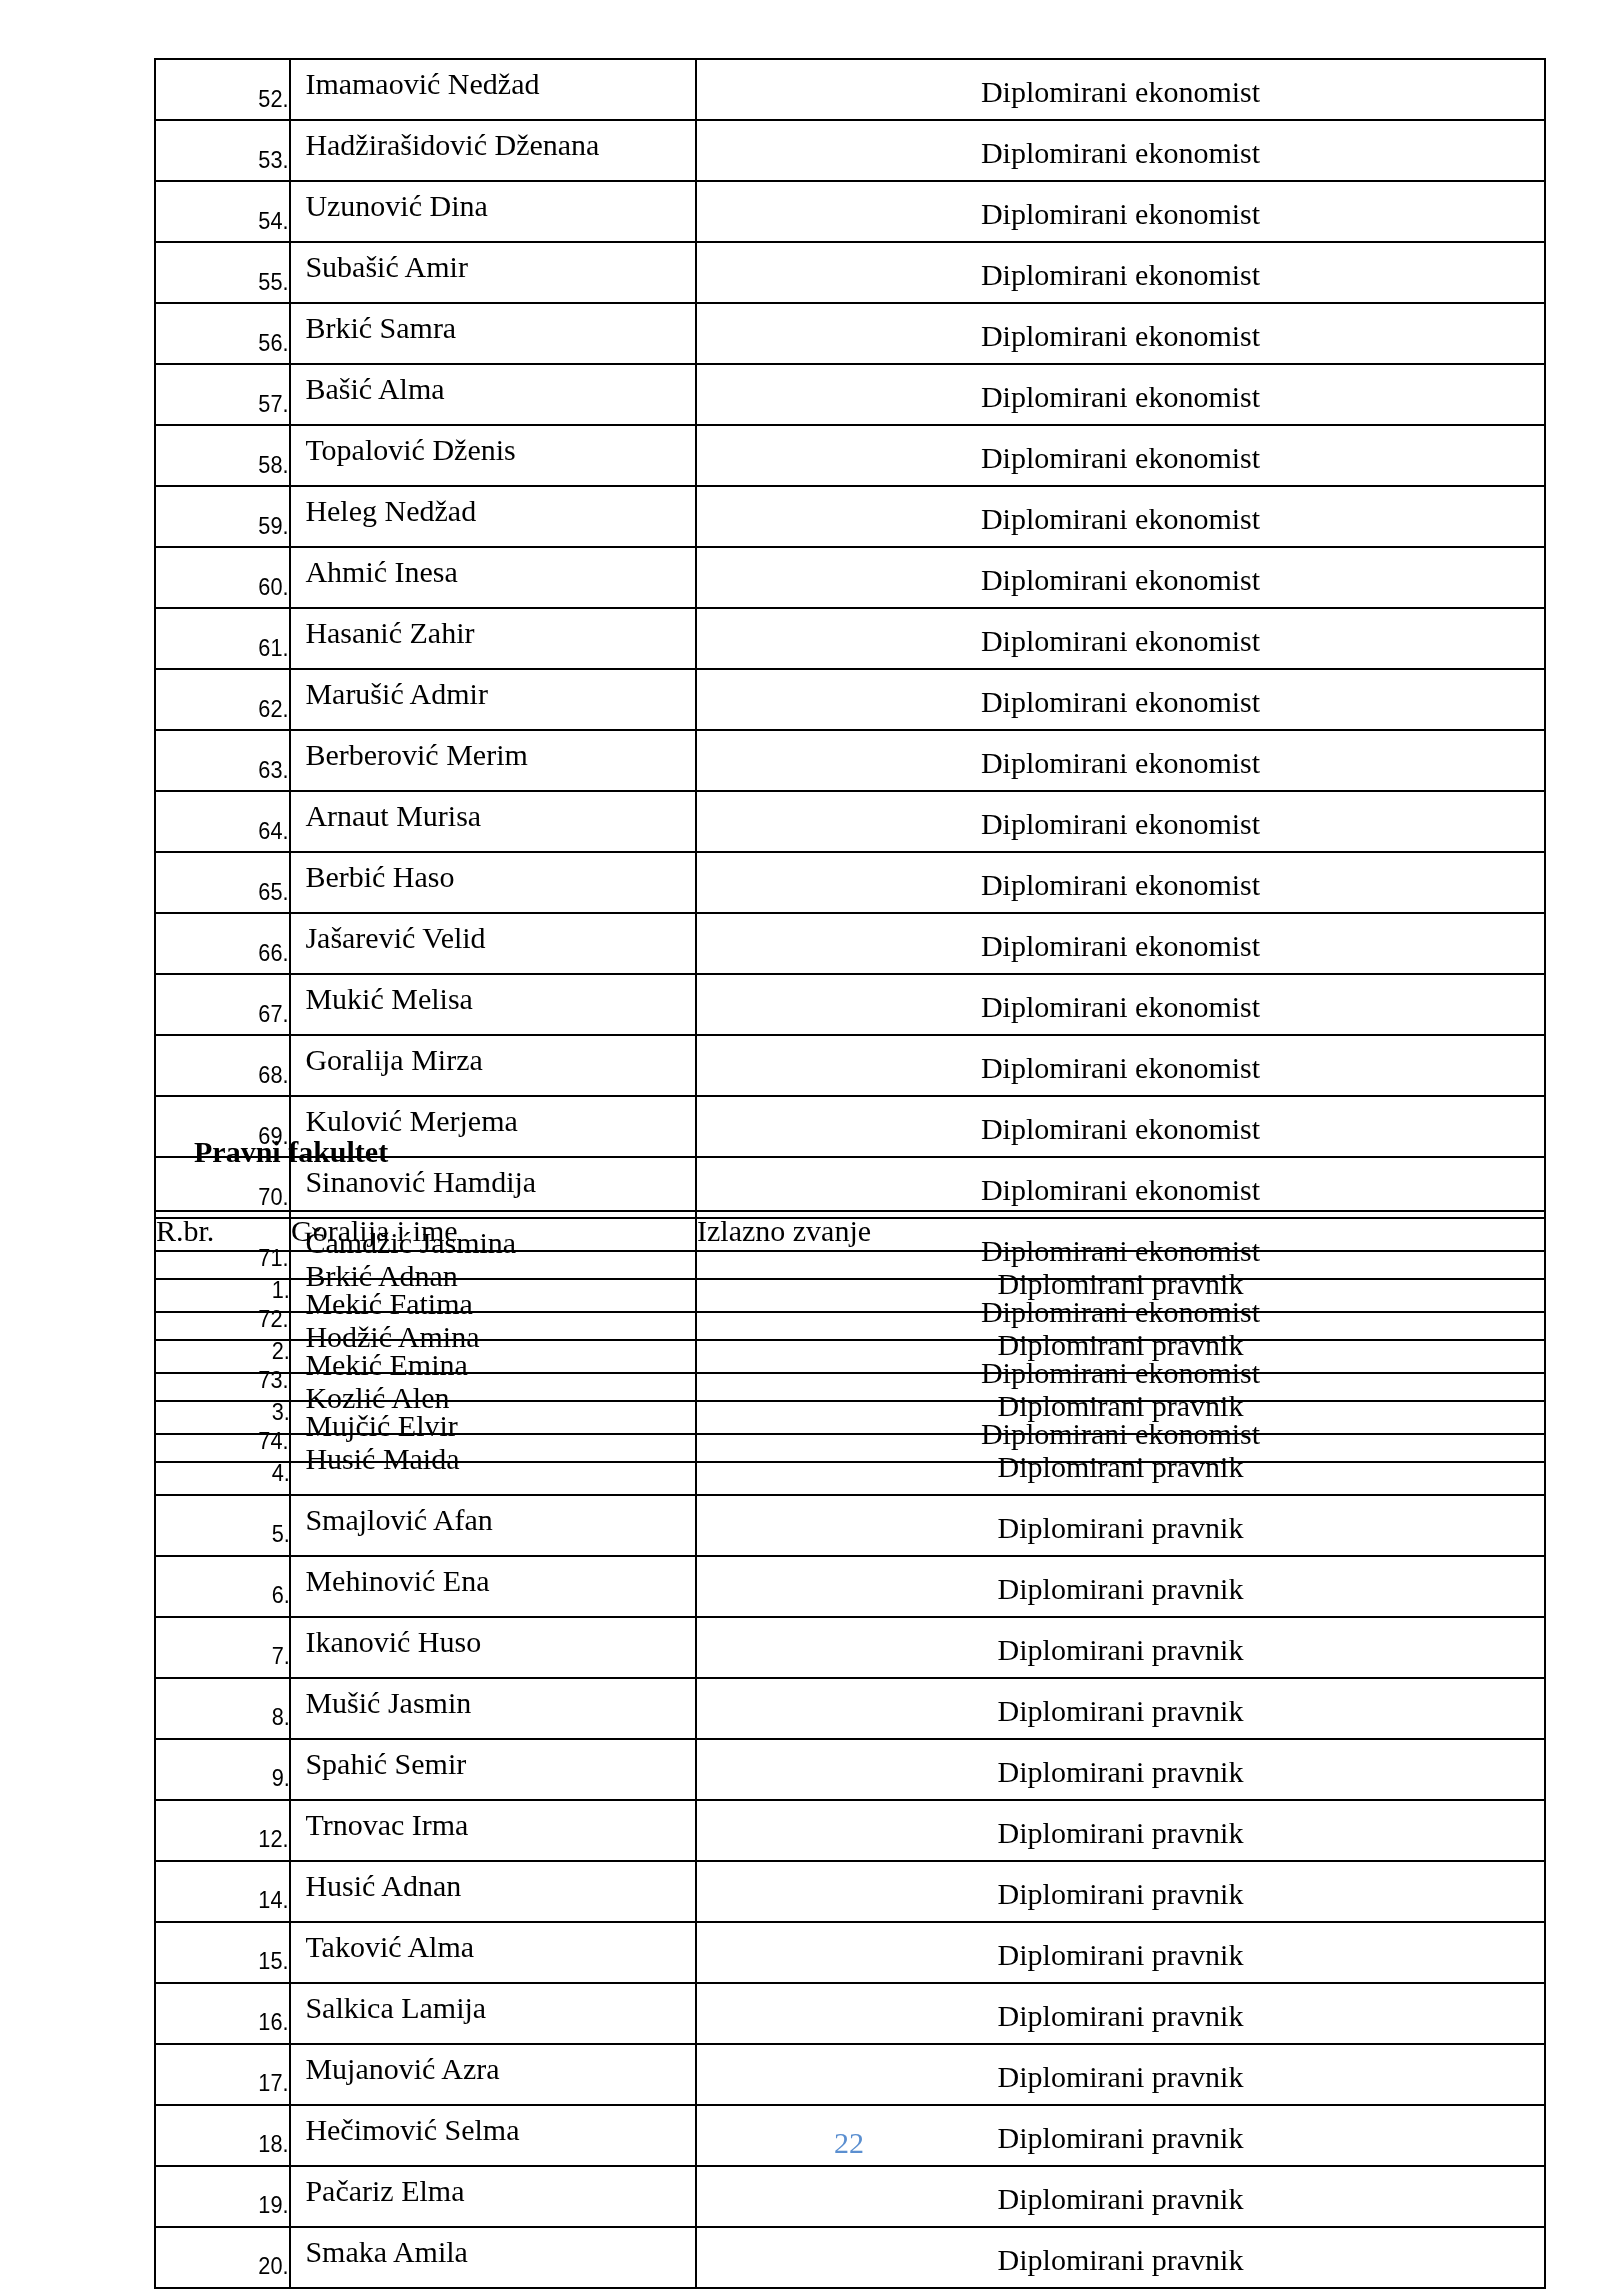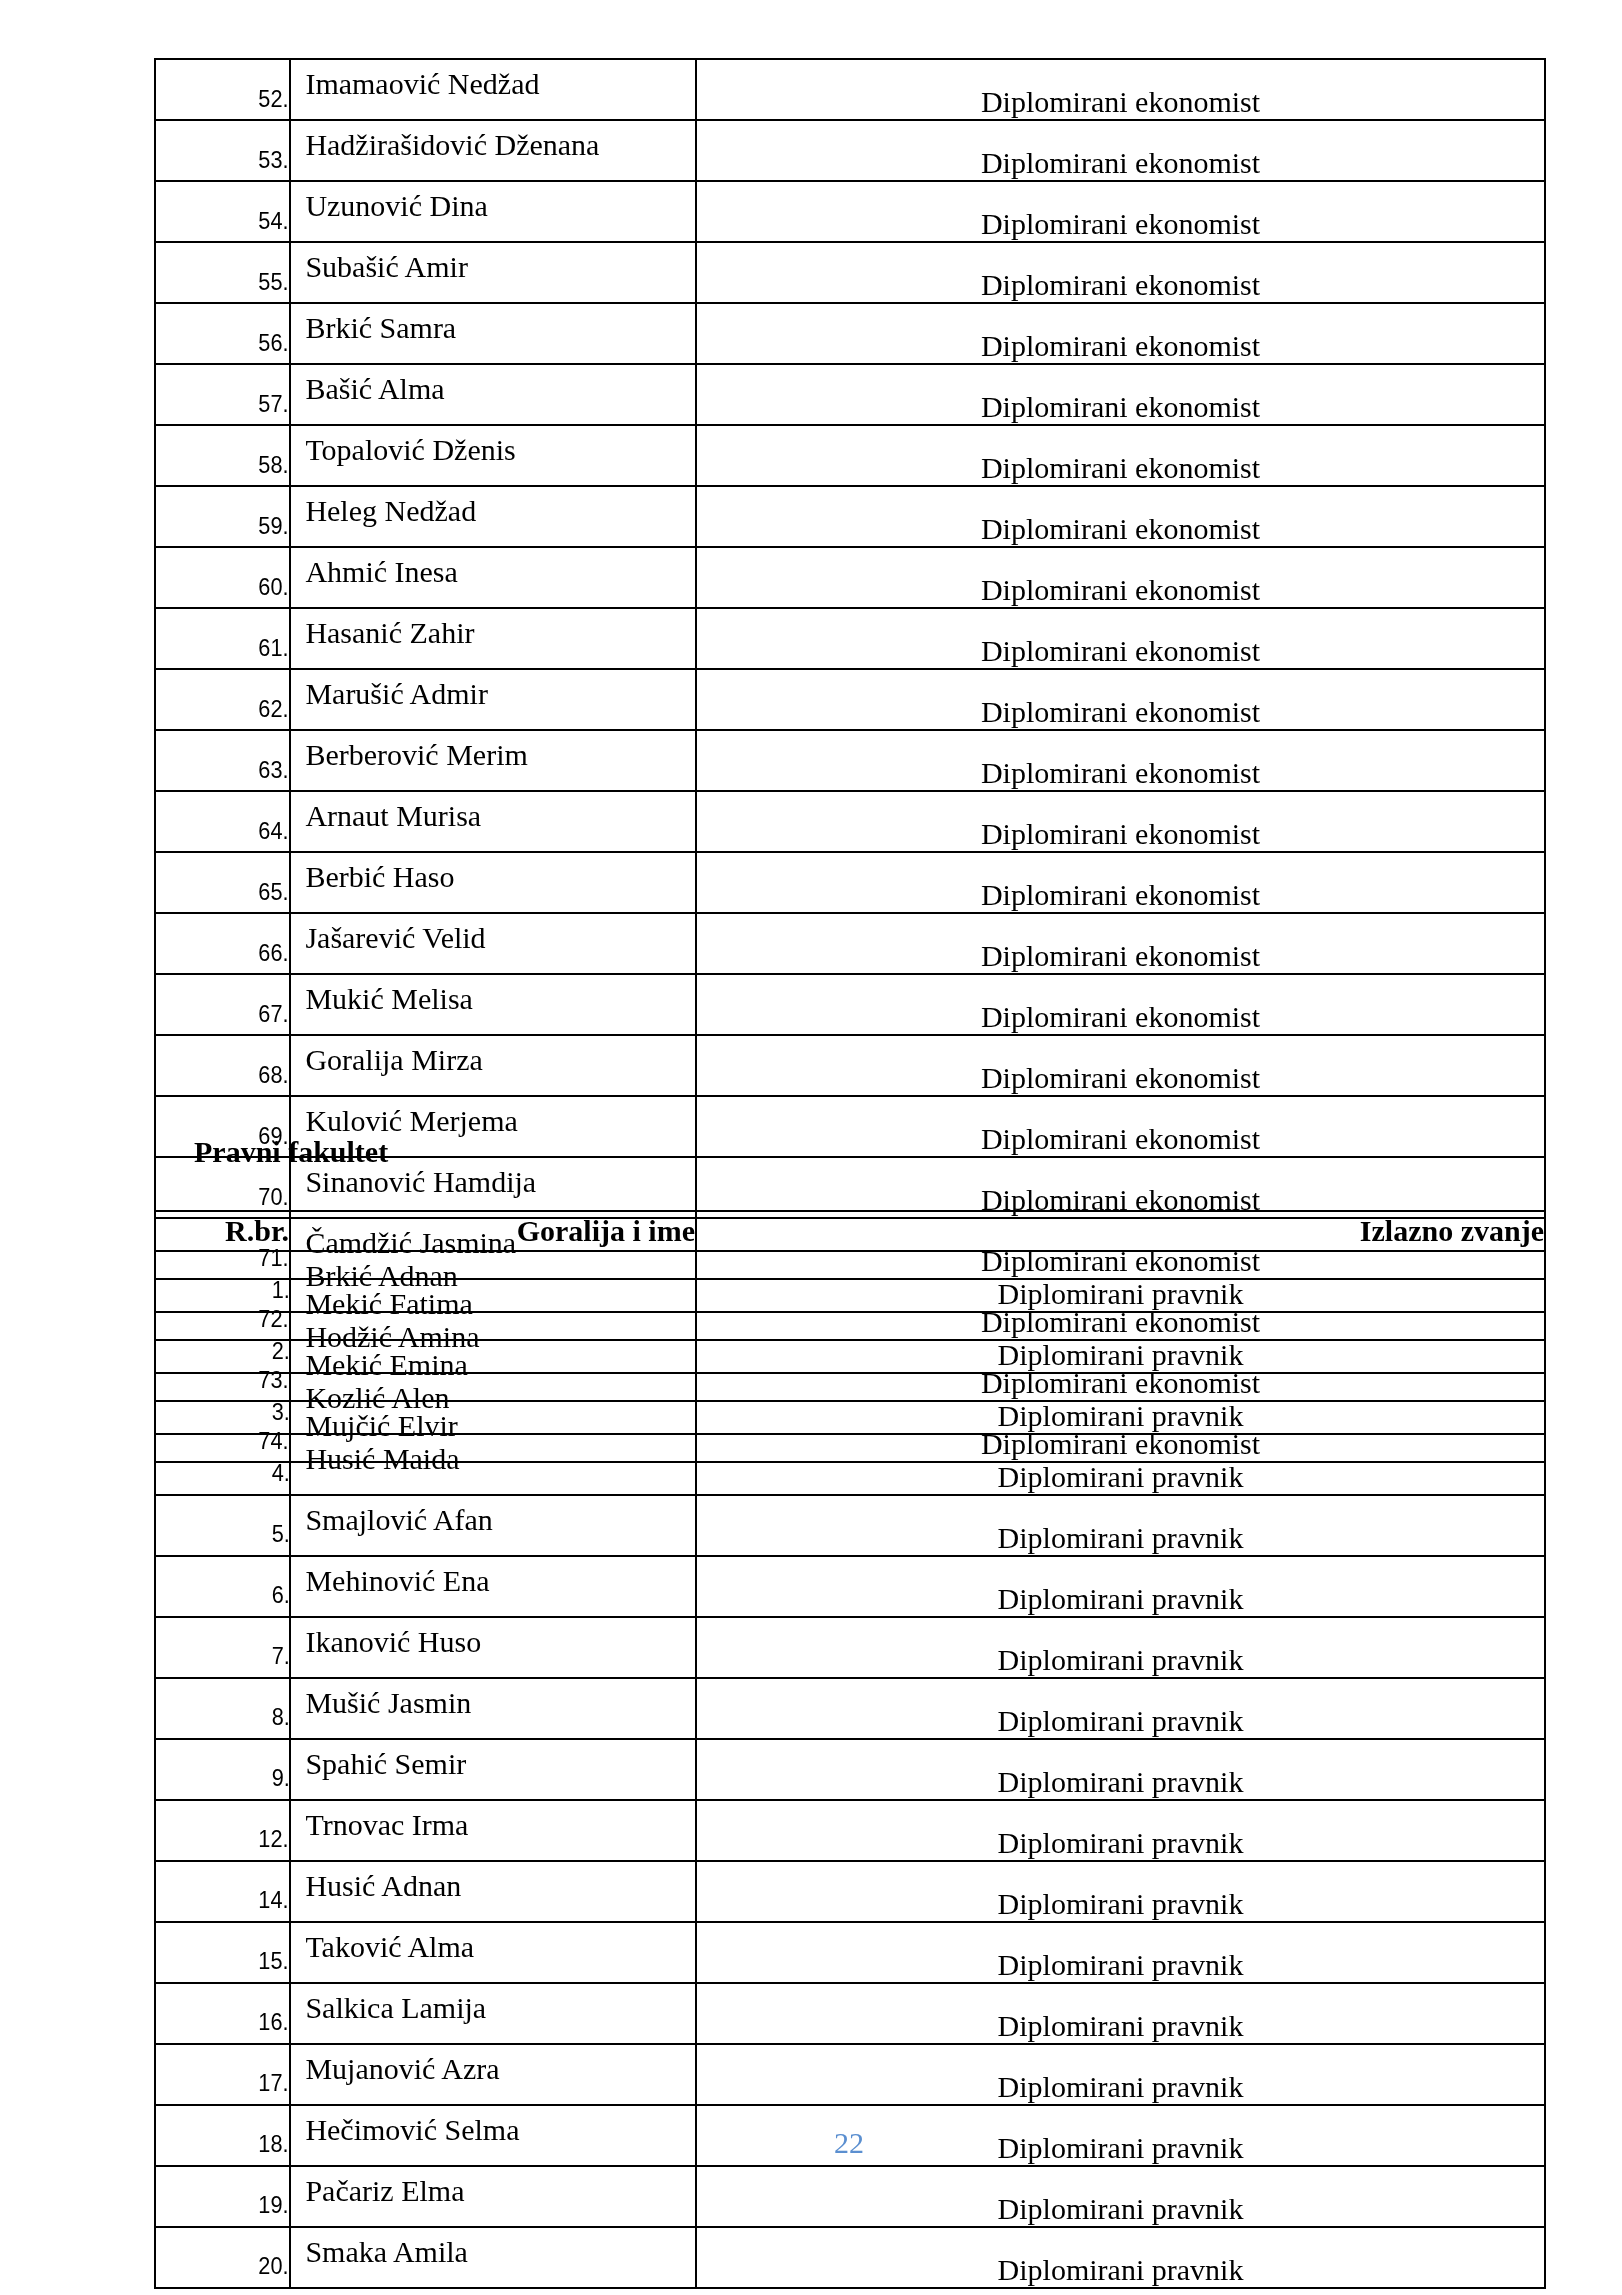--- a/index.html
+++ b/index.html
@@ -5,22 +5,22 @@
   html, body { margin: 0; padding: 0; background: #ffffff; }
   body { width: 1622px; height: 2295px; position: relative; overflow: hidden; font-family: "Liberation Serif", serif; color: #000; }
   .tbl { position: absolute; left: 154px; width: 1392px; border-collapse: collapse; table-layout: fixed; }
   .tbl td, .tbl th { border: 2.6px solid #000; padding: 0; height: 39px; vertical-align: bottom; overflow: hidden; white-space: nowrap; }
   .tbl col.c1 { width: 135px; }
   .tbl col.c2 { width: 406px; }
   .tbl col.c3 { width: auto; }
   .tbl td.num { font-family: "Liberation Sans", sans-serif; font-size: 23.6px; text-align: right; padding-bottom: 7.9px; line-height: 1; }
   .tbl td.num span { display: inline-block; transform: scaleX(0.92); position: relative; left: 1.3px; }
   .tbl td.name { font-size: 30px; padding-left: 14.4px; line-height: 1; padding-bottom: 20px; }
-  .tbl td.title { font-size: 30px; text-align: center; line-height: 1; padding-bottom: 2px; }
-  .tbl th { font-size: 30px; font-weight: bold; text-align: right; line-height: 1; padding-bottom: 3.9px; height: 34px; }
+  .tbl td.title { font-size: 30px; text-align: center; line-height: 1; padding-bottom: 12px; }
+  .tbl th { font-size: 30px; font-weight: normal; text-align: left; line-height: 1; padding-bottom: 3.9px; height: 34px; }
   #t1 { top: 58px; }
   #t1 td { height: 39px; }
   #t2 { top: 1210px; }
   .section-title { position: absolute; left: 194px; top: 1137px; font-size: 30px; font-weight: bold; line-height: 1; }
   .page-num { position: absolute; left: 0; width: 1622px; top: 2128px; text-align: center; font-size: 30px; color: #5b8fd0; line-height: 1; margin-left: 38px; }
 </style>
 </head>
 <body>
 
 <table class="tbl" id="t1">

